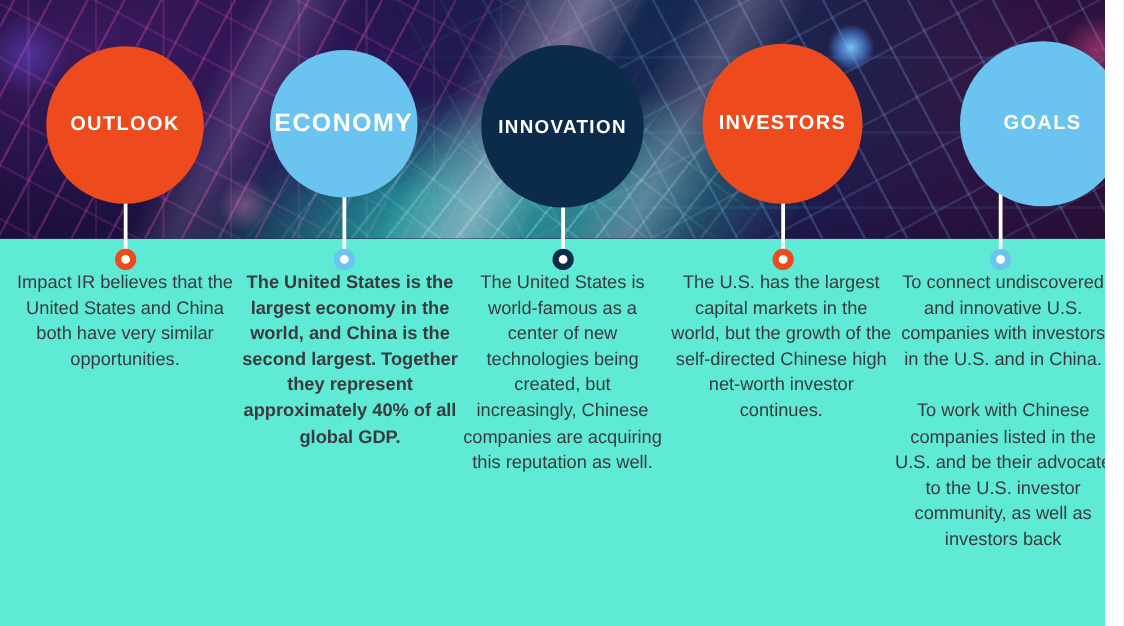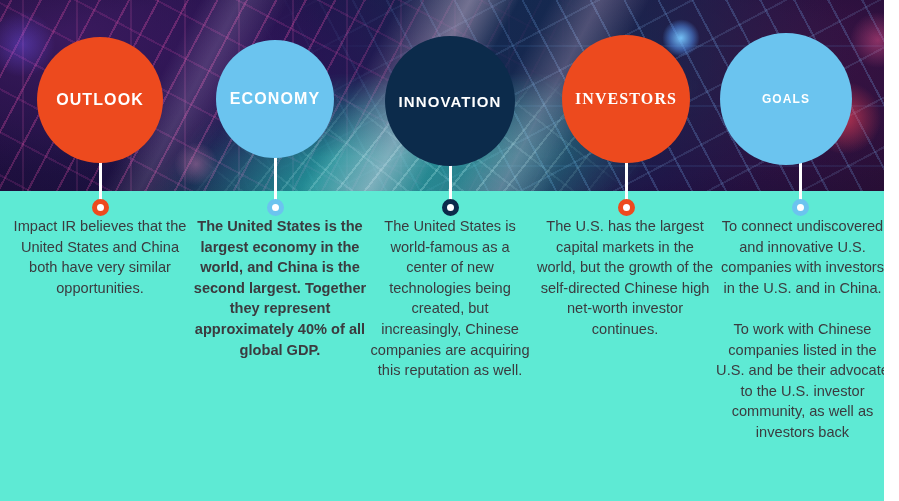--- a/index.html
+++ b/index.html
@@ -135,36 +135,36 @@
     <div class="layer bg-vignette"></div>
   </div>
 
   <div id="nodes-layer">
       <div class="stem" style="left: 98.5px; top: 140px; height: 67px; background: rgb(255, 255, 255);"></div>
       <div class="circle" style="left: 37px; top: 37px; width: 126px; height: 126px; background: rgb(237, 74, 30); font-size: 16px;">
         <span>OUTLOOK</span>
       </div>
       <div class="dot" style="left: 91.5px; top: 198.5px; border-color: rgb(237, 74, 30);"></div>
       <div class="stem" style="left: 273.5px; top: 138px; height: 69px; background: rgb(255, 255, 255);"></div>
-      <div class="circle" style="left: 216px; top: 40px; width: 118px; height: 118px; background: rgb(107, 196, 239); font-size: 16px;">
+      <div class="circle" style="left: 216px; top: 40px; width: 118px; height: 118px; background: rgb(107, 196, 239); font-size: 20px;">
         <span>ECONOMY</span>
       </div>
       <div class="dot" style="left: 266.5px; top: 198.5px; border-color: rgb(107, 196, 239);"></div>
       <div class="stem" style="left: 448.5px; top: 142px; height: 65px; background: rgb(255, 255, 255);"></div>
       <div class="circle" style="left: 385px; top: 36px; width: 130px; height: 130px; background: rgb(12, 43, 75); font-size: 15px;">
         <span>INNOVATION</span>
       </div>
       <div class="dot" style="left: 441.5px; top: 198.5px; border-color: rgb(12, 43, 75);"></div>
       <div class="stem" style="left: 624.5px; top: 139px; height: 68px; background: rgb(255, 255, 255);"></div>
-      <div class="circle" style="left: 562px; top: 35px; width: 128px; height: 128px; background: rgb(237, 74, 30); font-size: 16px; font-family: Liberation Serif, serif;">
+      <div class="circle" style="left: 562px; top: 35px; width: 128px; height: 128px; background: rgb(237, 74, 30); font-size: 16px;">
         <span>INVESTORS</span>
       </div>
       <div class="dot" style="left: 617.5px; top: 198.5px; border-color: rgb(237, 74, 30);"></div>
       <div class="stem" style="left: 798.5px; top: 140px; height: 67px; background: rgb(255, 255, 255);"></div>
-      <div class="circle" style="left: 720px; top: 33px; width: 132px; height: 132px; background: rgb(107, 196, 239); font-size: 12px;">
+      <div class="circle" style="left: 768px; top: 33px; width: 132px; height: 132px; background: rgb(107, 196, 239); font-size: 16px;">
         <span>GOALS</span>
       </div>
       <div class="dot" style="left: 791.5px; top: 198.5px; border-color: rgb(107, 196, 239);"></div>
     </div>
 
   <div class="captions" id="captions-layer">
       <div class="col" style="left: 10px; width: 180px;">
         <p>Impact IR believes that the United States and China both have very similar opportunities.</p>
       </div>
       <div class="col" style="left: 190px; width: 180px; font-weight: bold;">

